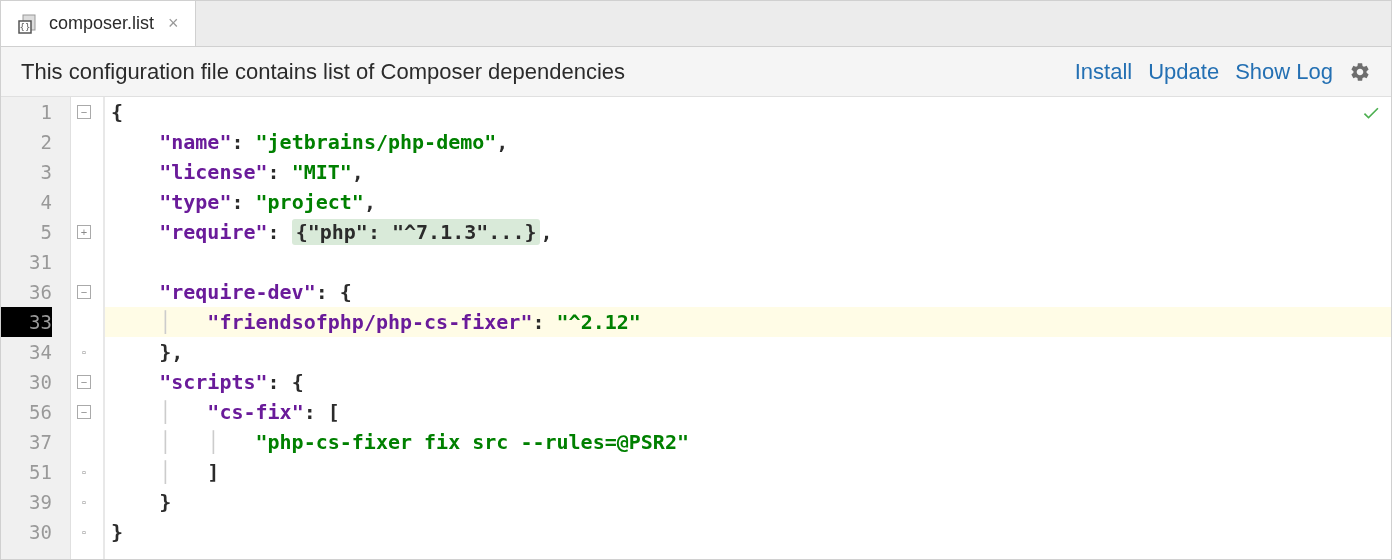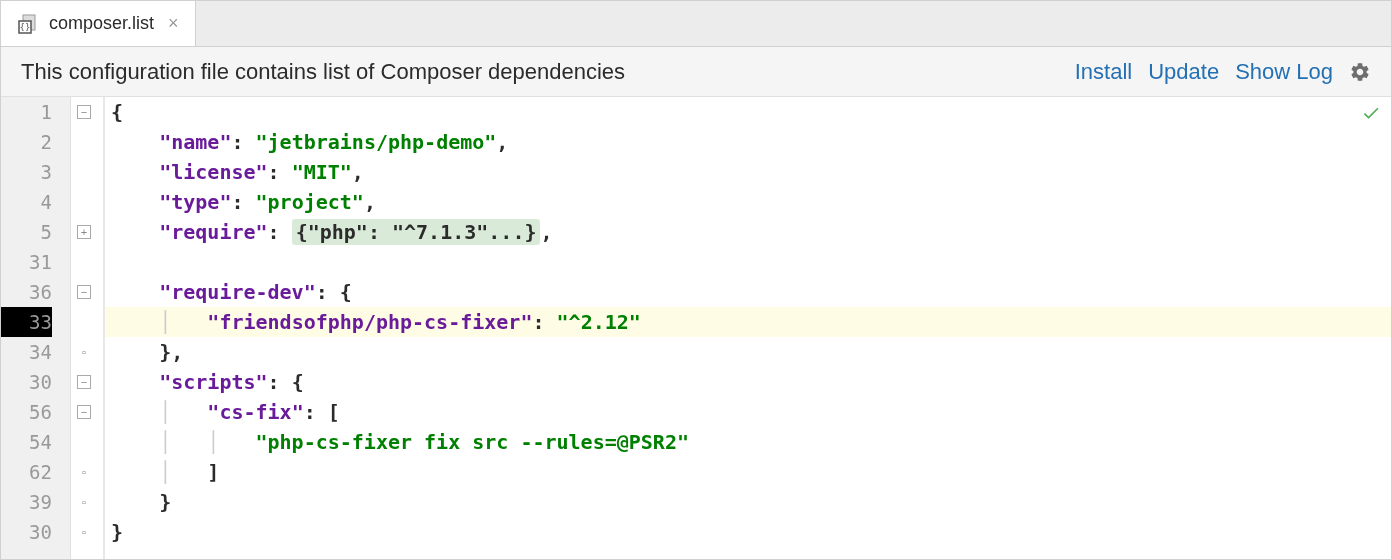--- a/index.html
+++ b/index.html
@@ -181,22 +181,22 @@
     <div class="gutter-line">2</div>
     <div class="gutter-line">3</div>
     <div class="gutter-line">4</div>
     <div class="gutter-line">5</div>
     <div class="gutter-line">31</div>
     <div class="gutter-line">36</div>
     <div class="gutter-line highlighted-gutter">33</div>
     <div class="gutter-line">34</div>
     <div class="gutter-line">30</div>
     <div class="gutter-line">56</div>
-    <div class="gutter-line">54</div>
-    <div class="gutter-line">62</div>
+    <div class="gutter-line">37</div>
+    <div class="gutter-line">51</div>
     <div class="gutter-line">39</div>
     <div class="gutter-line">30</div>
   </div>
   <div class="fold-column">
     <div class="fold-marker" style="top:8px">−</div>
     <div class="fold-marker" style="top:128px">+</div>
     <div class="fold-marker" style="top:188px">−</div>
     <div class="fold-marker" style="top:248px;border:none;background:none">▫</div>
     <div class="fold-marker" style="top:278px">−</div>
     <div class="fold-marker" style="top:308px">−</div>

